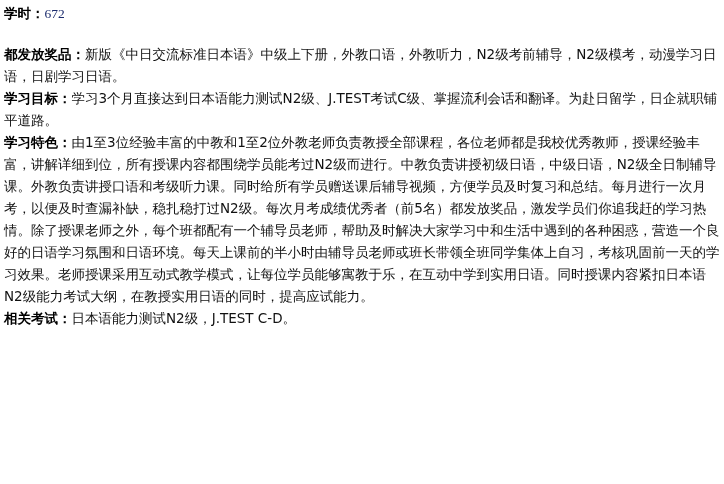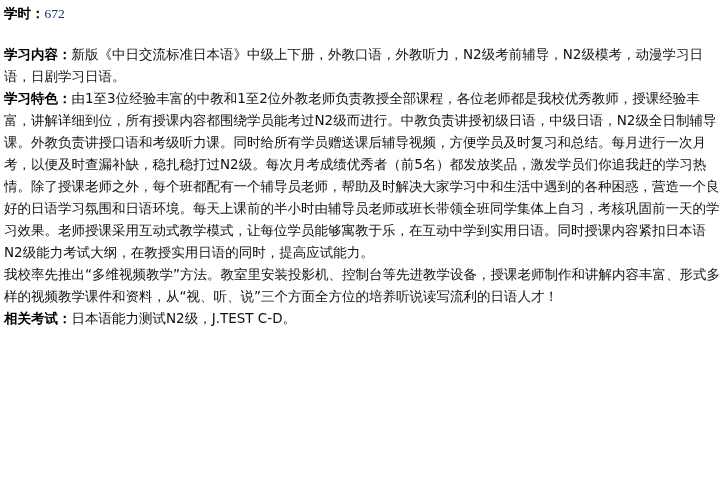--- a/index.html
+++ b/index.html
@@ -16,24 +16,24 @@
 </style>
 </head>
 <body>
 
 <div class="doc">
   <p class="p">
     <span class="label">学时：</span><span class="num">672</span>
   </p>
   <div class="gap"></div>
   <p class="p">
-    <span class="label">学习内容：</span><span>新版《中日交流标准日本语》中级上下册，外教口语，外教听力，N2级考前辅导，N2级模考，动漫学习日语，日剧学习日语。</span>
+    <span class="label">都发放奖品：</span><span>新版《中日交流标准日本语》中级上下册，外教口语，外教听力，N2级考前辅导，N2级模考，动漫学习日语，日剧学习日语。</span>
+  </p>
+  <p class="p">
+    <span class="label">学习目标：</span><span>学习3个月直接达到日本语能力测试N2级、J.TEST考试C级、掌握流利会话和翻译。为赴日留学，日企就职铺平道路。</span>
   </p>
   <p class="p">
     <span class="label">学习特色：</span><span>由1至3位经验丰富的中教和1至2位外教老师负责教授全部课程，各位老师都是我校优秀教师，授课经验丰富，讲解详细到位，所有授课内容都围绕学员能考过N2级而进行。中教负责讲授初级日语，中级日语，N2级全日制辅导课。外教负责讲授口语和考级听力课。同时给所有学员赠送课后辅导视频，方便学员及时复习和总结。每月进行一次月考，以便及时查漏补缺，稳扎稳打过N2级。每次月考成绩优秀者（前5名）都发放奖品，激发学员们你追我赶的学习热情。除了授课老师之外，每个班都配有一个辅导员老师，帮助及时解决大家学习中和生活中遇到的各种困惑，营造一个良好的日语学习氛围和日语环境。每天上课前的半小时由辅导员老师或班长带领全班同学集体上自习，考核巩固前一天的学习效果。老师授课采用互动式教学模式，让每位学员能够寓教于乐，在互动中学到实用日语。同时授课内容紧扣日本语N2级能力考试大纲，在教授实用日语的同时，提高应试能力。</span>
-  </p>
-  <p class="p">
-    <span>我校率先推出“多维视频教学”方法。教室里安装投影机、控制台等先进教学设备，授课老师制作和讲解内容丰富、形式多样的视频教学课件和资料，从“视、听、说”三个方面全方位的培养听说读写流利的日语人才！</span>
   </p>
   <p class="p">
     <span class="label">相关考试：</span><span>日本语能力测试N2级，J.TEST C-D。</span>
   </p>
 </div>
 
 </body></html>

